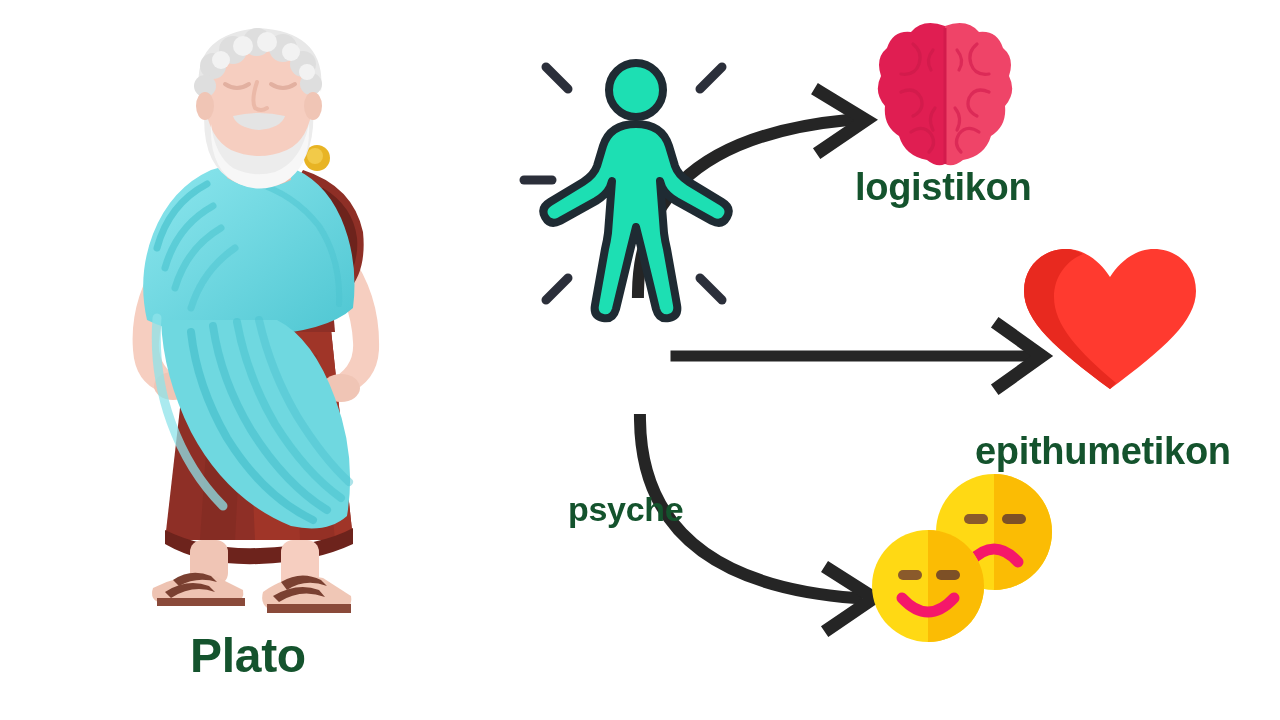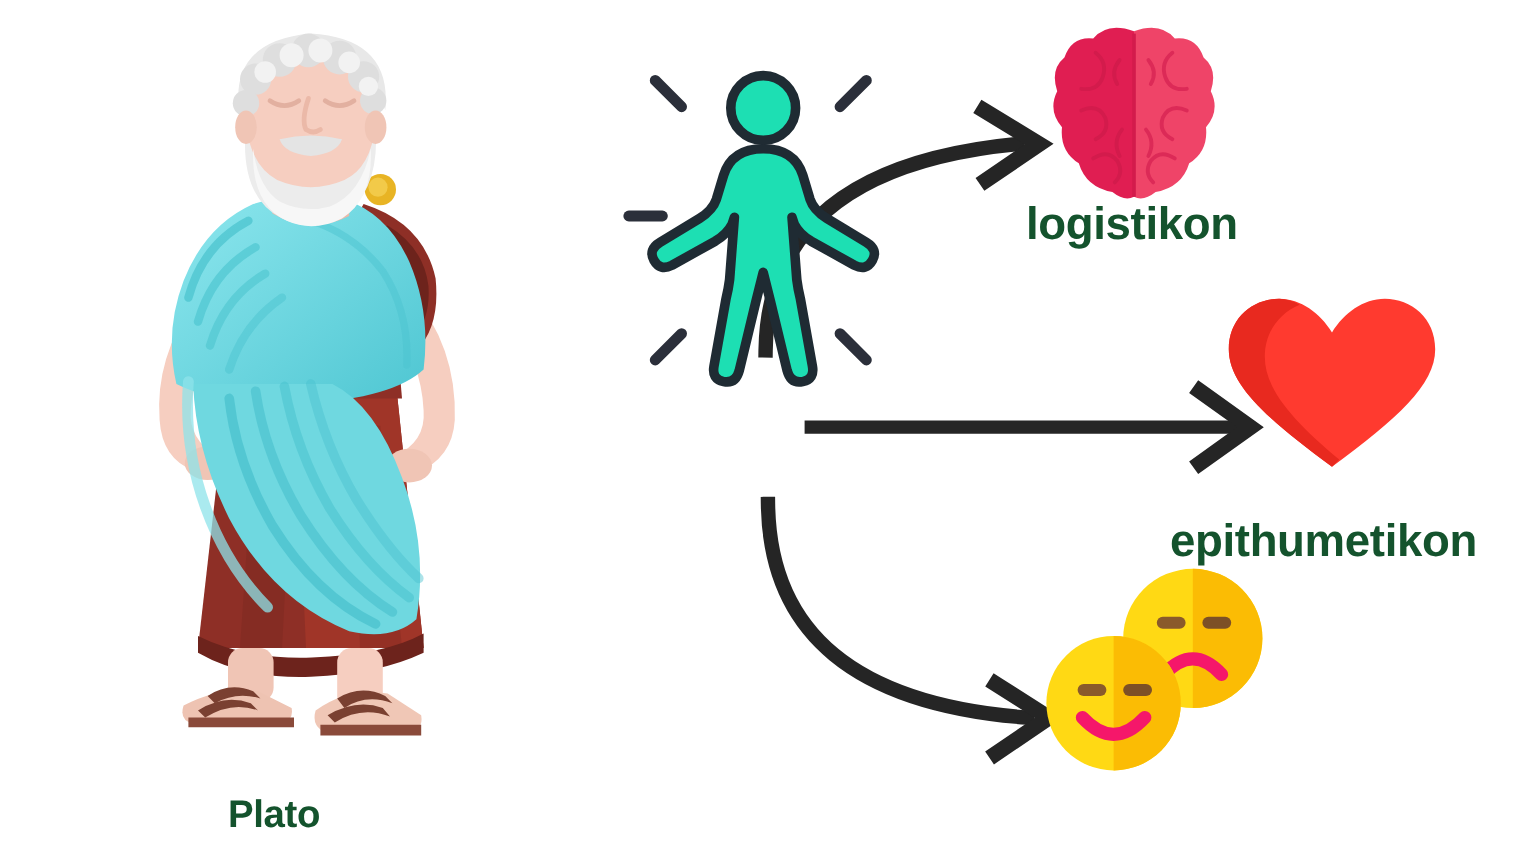--- a/index.html
+++ b/index.html
@@ -25,21 +25,21 @@
   
   .label {
     position: absolute;
     font-family: "Liberation Sans", sans-serif;
     font-weight: bold;
     color: #14532d;
     white-space: nowrap;
     letter-spacing: -0.3px;
     line-height: 1;
   }
-  #label-plato        { left: 190px;  top: 662px; font-size: 32px; }
+  #label-plato        { left: 190px;  top: 632px; font-size: 48px; }
   #label-logistikon   { left: 855px;  top: 168px; font-size: 38px; }
   #label-epithumetikon{ left: 975px;  top: 392px; font-size: 38px; margin-top: 40px; }
   #label-thumoeides   { left: 855px;  top: 648px; font-size: 38px; }
   #label-psyche       { left: 568px;  top: 492px; font-size: 34px; z-index: 9; }
 
   
   #plato-svg, #arrows-svg, #psyche-svg, #brain-svg, #heart-svg, #emoji-svg {
     position: absolute;
     display: block;
   }
@@ -278,14 +278,15 @@
     </g>
   </svg>
 
   <div class="label" id="label-plato">Plato</div>
 
   <div class="label" id="label-logistikon">logistikon</div>
 
   <div class="label" id="label-epithumetikon">epithumetikon</div>
 
 
+  <div class="label" id="label-psyche">psyche</div>
 
 </div>
 
 </body></html>

